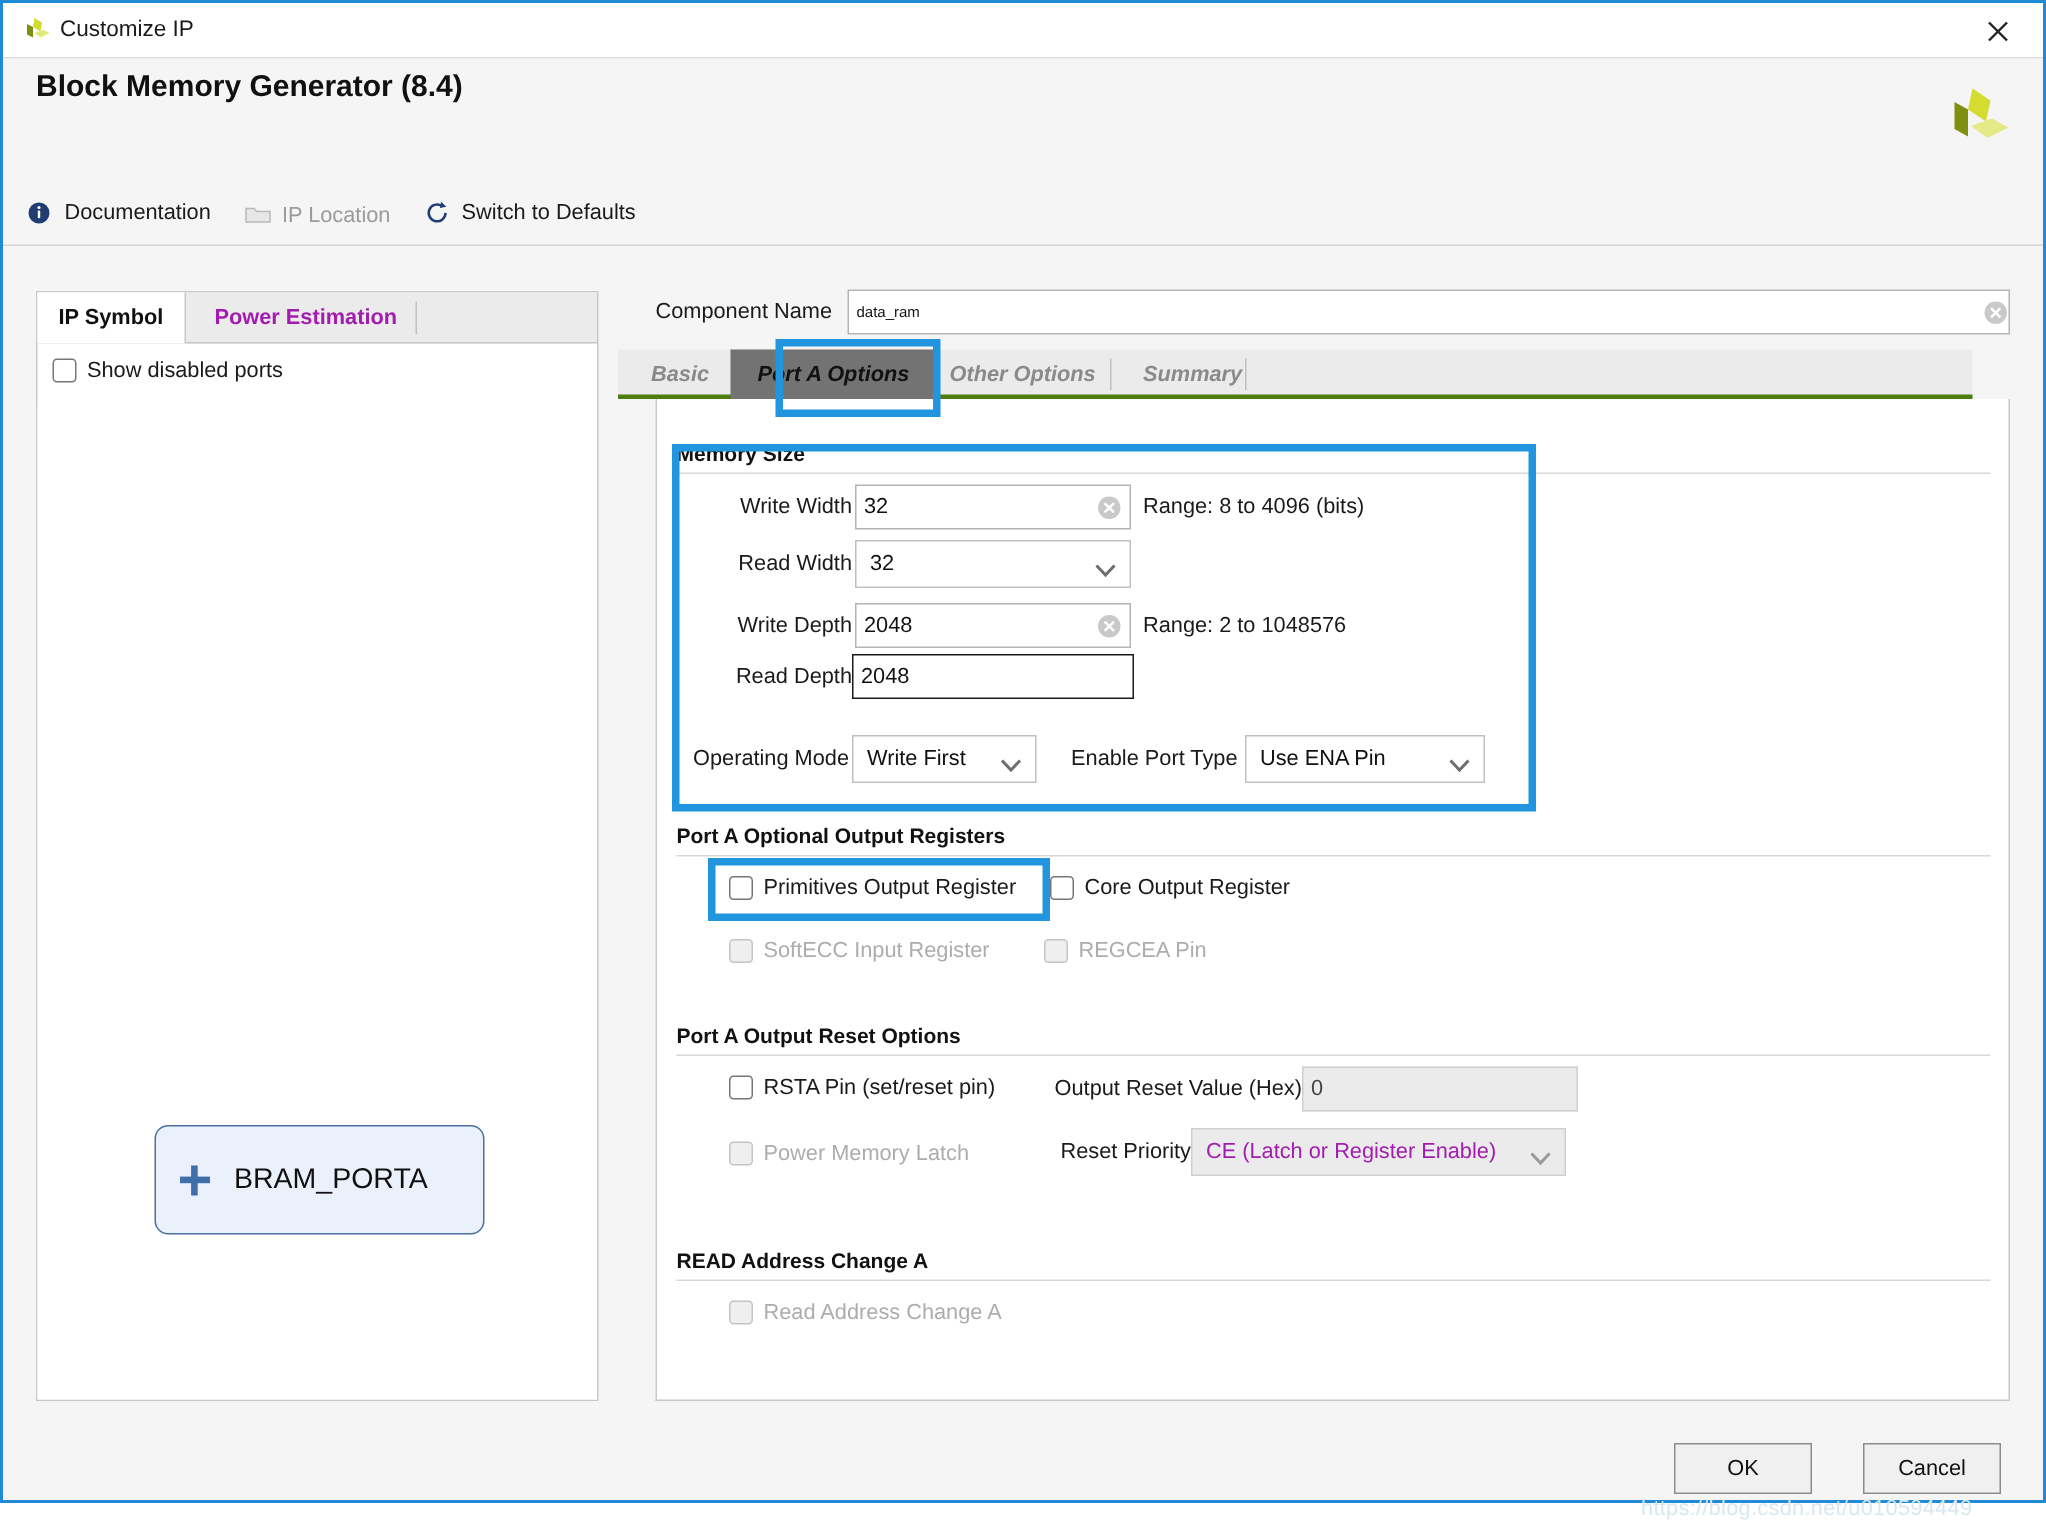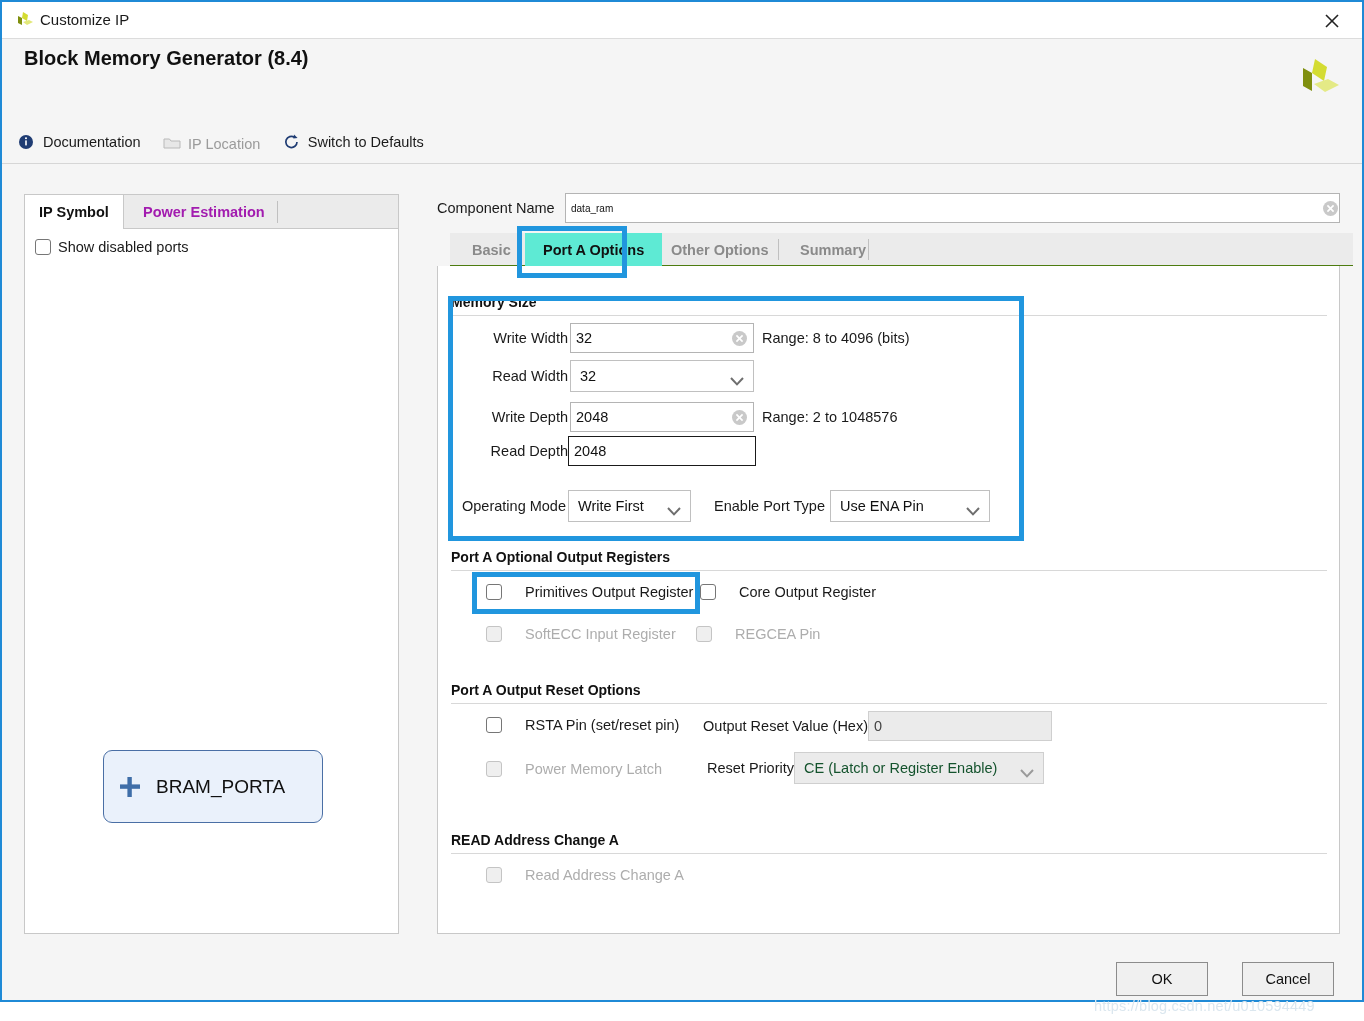--- a/index.html
+++ b/index.html
@@ -134,32 +134,33 @@
     font-size: 10px; color: #111;
     padding: 0 28px 0 5px;
     font-family: "Liberation Sans", sans-serif;
   }
   #comp-name-clear {
     position: absolute; left: 1320px; top: 198px;
     width: 17px; height: 17px; cursor: pointer;
   }
 
   #tabstrip {
-    position: absolute; left: 448px; top: 231px;
+    position: absolute; left: 410px; top: 231px;
     width: 903px; height: 33px;
     background: #ebebeb;
-    border-bottom: 1px solid #4d7c0f;
+    border-bottom: 3px solid #4d7c0f;
+    font-style: italic;
   }
   .rtab {
     position: absolute; top: 0; height: 33px;
     display: flex; align-items: center;
     font-size: 14.5px; font-weight: bold;
     cursor: pointer;
   }
-  .rtab.active { background: #5eead4; color: #111; }
+  .rtab.active { background: #737373; color: #111; }
   .rtab.inactive { color: #8a8a8a; }
   .tabsep { position: absolute; top: 6px; width: 1px; height: 21px; background: #c0c0c0; }
 
   #content-pane {
     position: absolute; left: 435px; top: 264px;
     width: 903px; height: 668px;
     background: #ffffff;
     border: 1px solid #c8c8c8; border-top: none;
   }
 
@@ -184,25 +185,25 @@
   .txtbox.dis { background: #ebebeb; border: 1px solid #cfcfcf; color: #444; padding-right: 5px; }
   .clr-ico { position: absolute; width: 17px; height: 17px; cursor: pointer; }
 
   .sel {
     position: absolute; height: 32px;
     background: #ffffff; border: 1px solid #c0c0c0;
     font-size: 14.5px; color: #111;
     display: flex; align-items: center;
     padding-left: 9px; cursor: pointer;
   }
-  .sel.dis { background: #ebebeb; border: 1px solid #cfcfcf; color: #14532d; cursor: default; }
+  .sel.dis { background: #ebebeb; border: 1px solid #cfcfcf; color: #a21caf; cursor: default; }
   .sel .chev { position: absolute; right: 9px; top: 12px; }
   .range-txt { position: absolute; font-size: 14.5px; color: #1a1a1a; }
 
-  .cbrow { position: absolute; display: flex; align-items: center; cursor: pointer; gap: 16px; }
+  .cbrow { position: absolute; display: flex; align-items: center; cursor: pointer; }
   .cbrow.dis { cursor: default; }
   .cbox {
     width: 16px; height: 16px;
     border: 1px solid #767676; border-radius: 3px;
     background: #ffffff; margin-right: 7px; flex: 0 0 auto;
   }
   .cbrow.dis .cbox { border-color: #c4c4c4; background: #efefef; }
   .cbl { font-size: 14.5px; color: #1a1a1a; white-space: nowrap; }
   .cbrow.dis .cbl { color: #adadad; }
 

